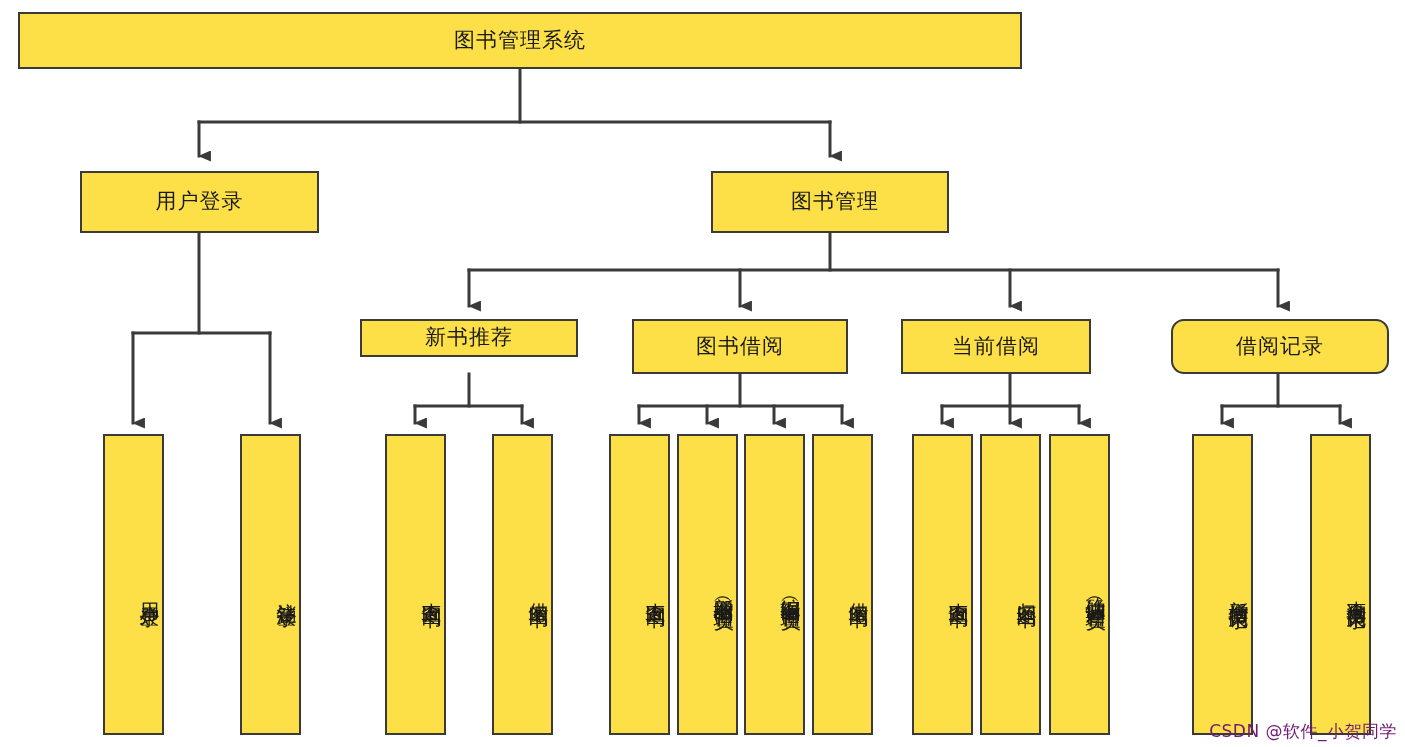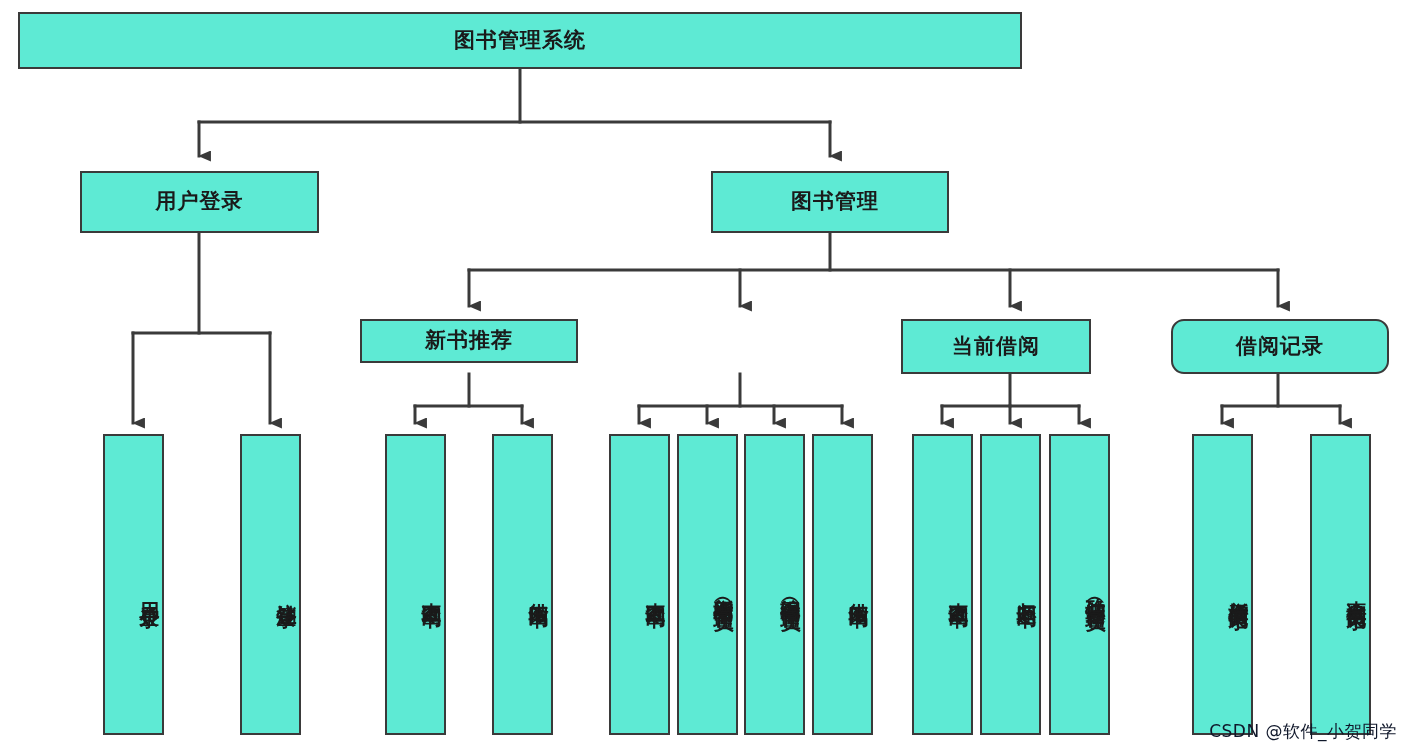--- a/index.html
+++ b/index.html
@@ -20,26 +20,25 @@
     left: 0;
     top: 0;
     width: 1405px;
     height: 747px;
     pointer-events: none;
   }
   .node {
     position: absolute;
     box-sizing: border-box;
     border: 2px solid #3a3a3a;
-    background: #5eead4;
+    background: #fde047;
     display: flex;
     align-items: center;
     justify-content: center;
     color: #1a1a1a;
-    font-weight: bold;
   }
   .node.horiz {
     font-size: 21px;
     letter-spacing: 1px;
     line-height: 1.2;
   }
   .node.vert {
     writing-mode: vertical-rl;
     text-orientation: upright;
     font-size: 20px;
@@ -53,21 +52,21 @@
     writing-mode: vertical-rl;
     text-orientation: upright;
     white-space: normal;
     display: block;
   }
   .watermark {
     position: absolute;
     right: 8px;
     bottom: 4px;
     font-size: 17px;
-    color: #0f172a;
+    color: #701a75;
     letter-spacing: 0.5px;
     white-space: nowrap;
   }
 </style>
 </head>
 <body>
 
 <div id="canvas">
 
   <svg id="connectors" viewBox="0 0 1405 747" xmlns="http://www.w3.org/2000/svg">
@@ -124,22 +123,25 @@
     <span>图书管理系统</span>
   </div>
 
   <div class="node horiz" style="left:80px; top:171px; width:239px; height:62px;">
     <span>用户登录</span>
   </div>
   <div class="node horiz" style="left:711px; top:171px; width:238px; height:62px;padding-left:10px;">
     <span>图书管理</span>
   </div>
 
-  <div class="node horiz" style="left:360px; top:319px; width:218px; height:44px;">
+  <div class="node horiz" style="left:360px; top:319px; width:218px; height:38px;">
     <span>新书推荐</span>
+  </div>
+  <div class="node horiz" style="left:632px; top:319px; width:216px; height:55px;">
+    <span>图书借阅</span>
   </div>
   <div class="node horiz" style="left:901px; top:319px; width:190px; height:55px;">
     <span>当前借阅</span>
   </div>
   <div class="node horiz" style="left:1171px; top:319px; width:218px; height:55px;border-radius:13px;">
     <span>借阅记录</span>
   </div>
 
   <div class="node vert" style="left:103px; top:434px; width:61px; height:301px;">
     <span class="vtext">用户登录</span>

